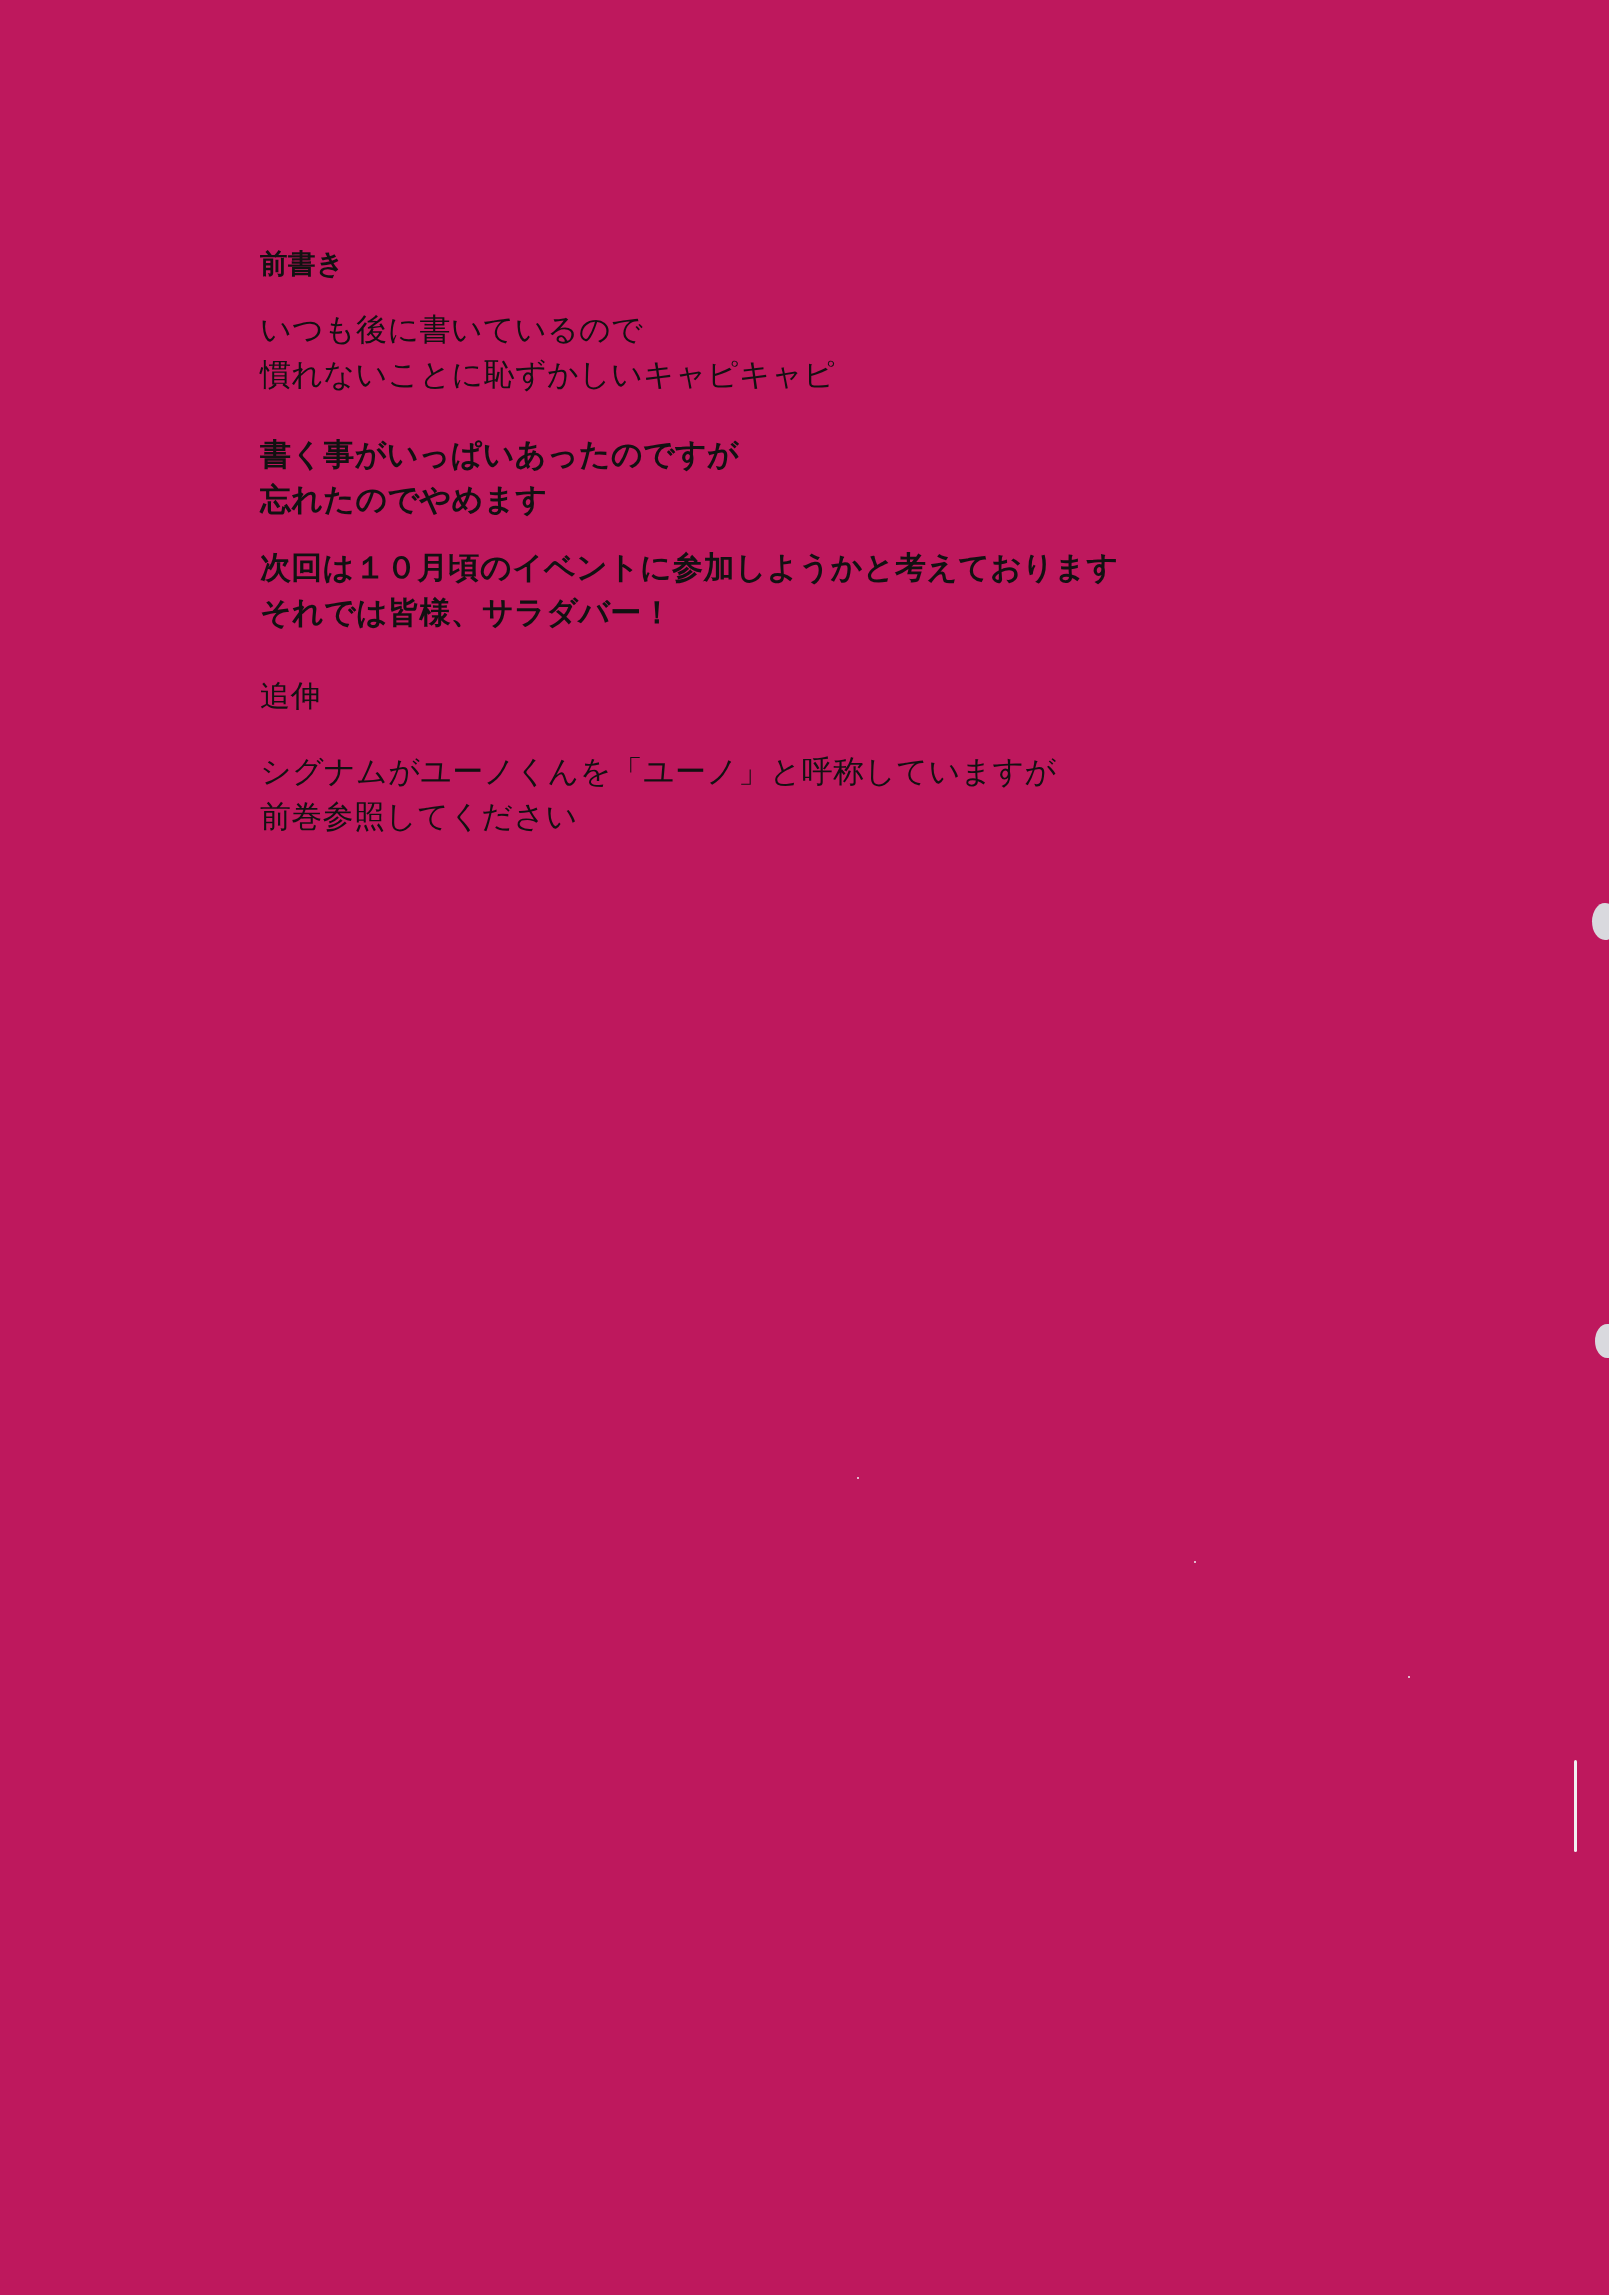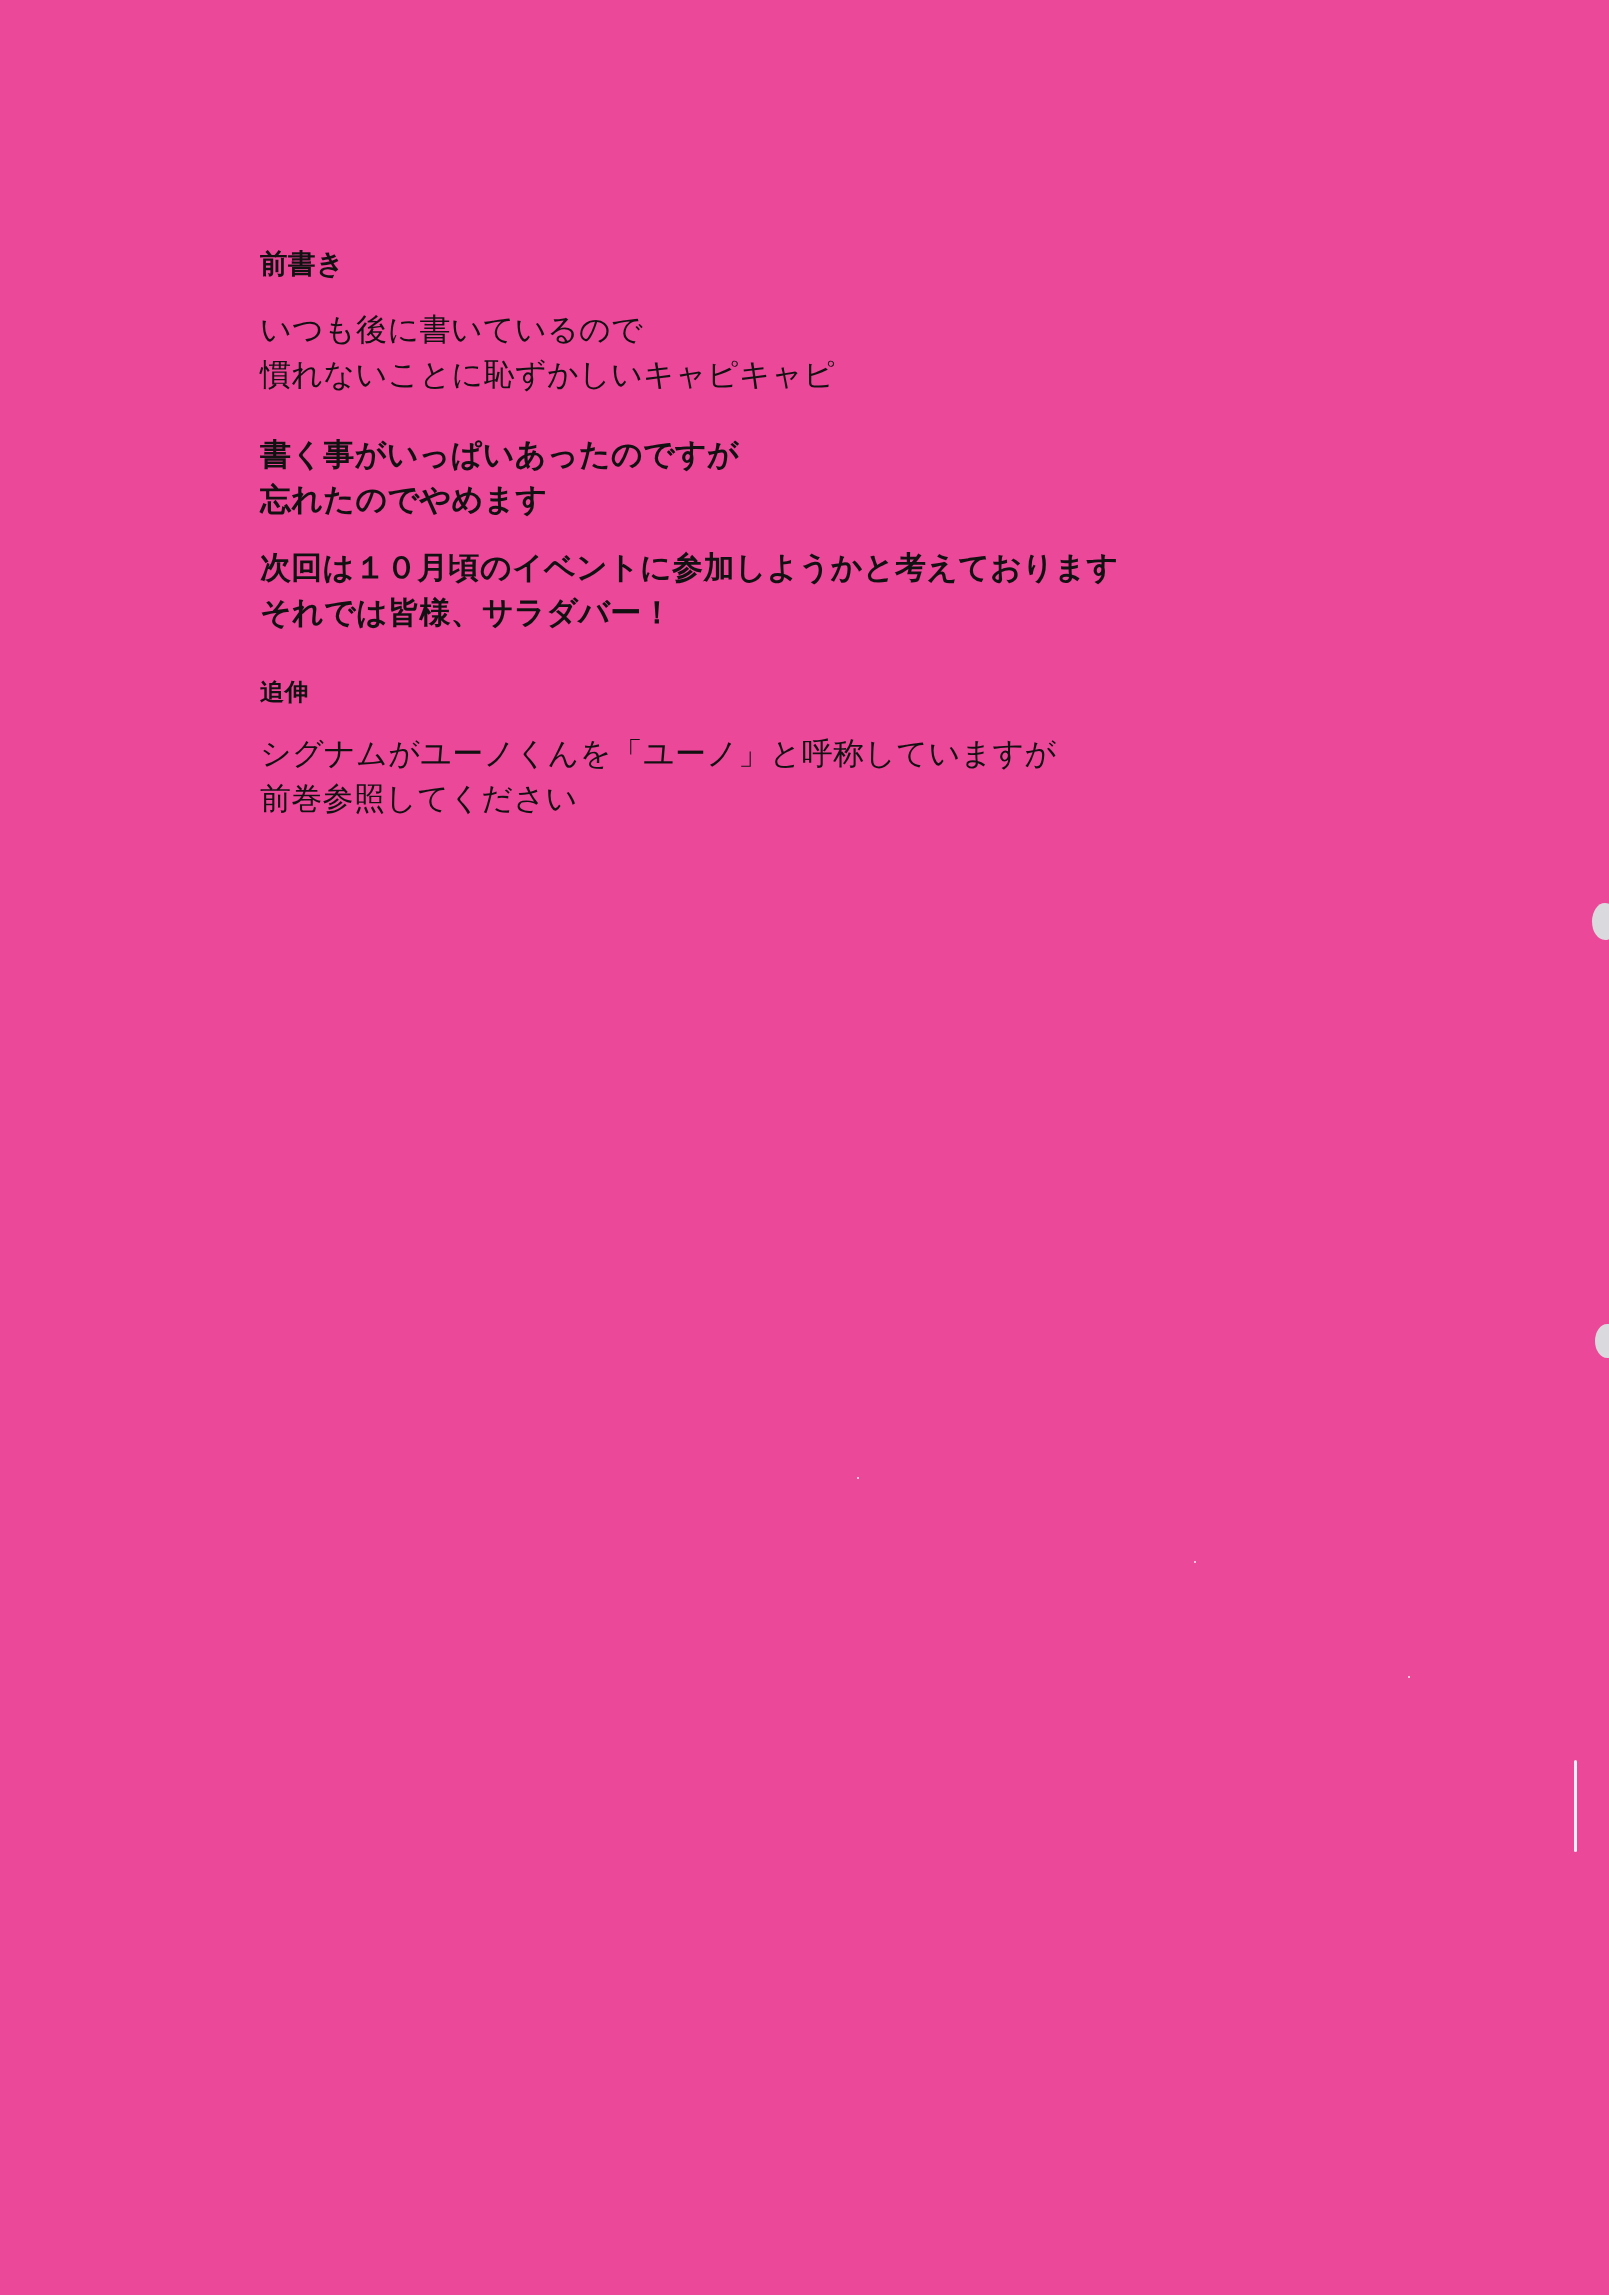--- a/index.html
+++ b/index.html
@@ -15,21 +15,21 @@
     color: #111111;
     overflow: hidden;
   }
 
   .page {
     position: absolute;
     top: 0;
     left: 0;
     width: 1609px;
     height: 2295px;
-    background: #ec4899;
+    background: #be185d;
   }
 
   .afterword {
     position: absolute;
     left: 260px;
     top: 245px;
     width: 1071px;
   }
 
   .heading {
@@ -52,25 +52,25 @@
 
   .para.bold {
     font-weight: 700;
   }
 
   .para.tight {
     margin-bottom: 23px;
   }
 
   .heading2 {
-    font-size: 24px;
-    font-weight: 700;
+    font-size: 30px;
+    font-weight: 400;
     letter-spacing: 0.02em;
     line-height: 1.35;
-    margin: 40px 0 24px 0;
+    margin: 40px 0 34px 0;
     white-space: pre;
   }
 
   
   .edge-mark {
     position: absolute;
     background: #e9e9ec;
     border-radius: 50%;
   }
   .edge-mark.m1 {

